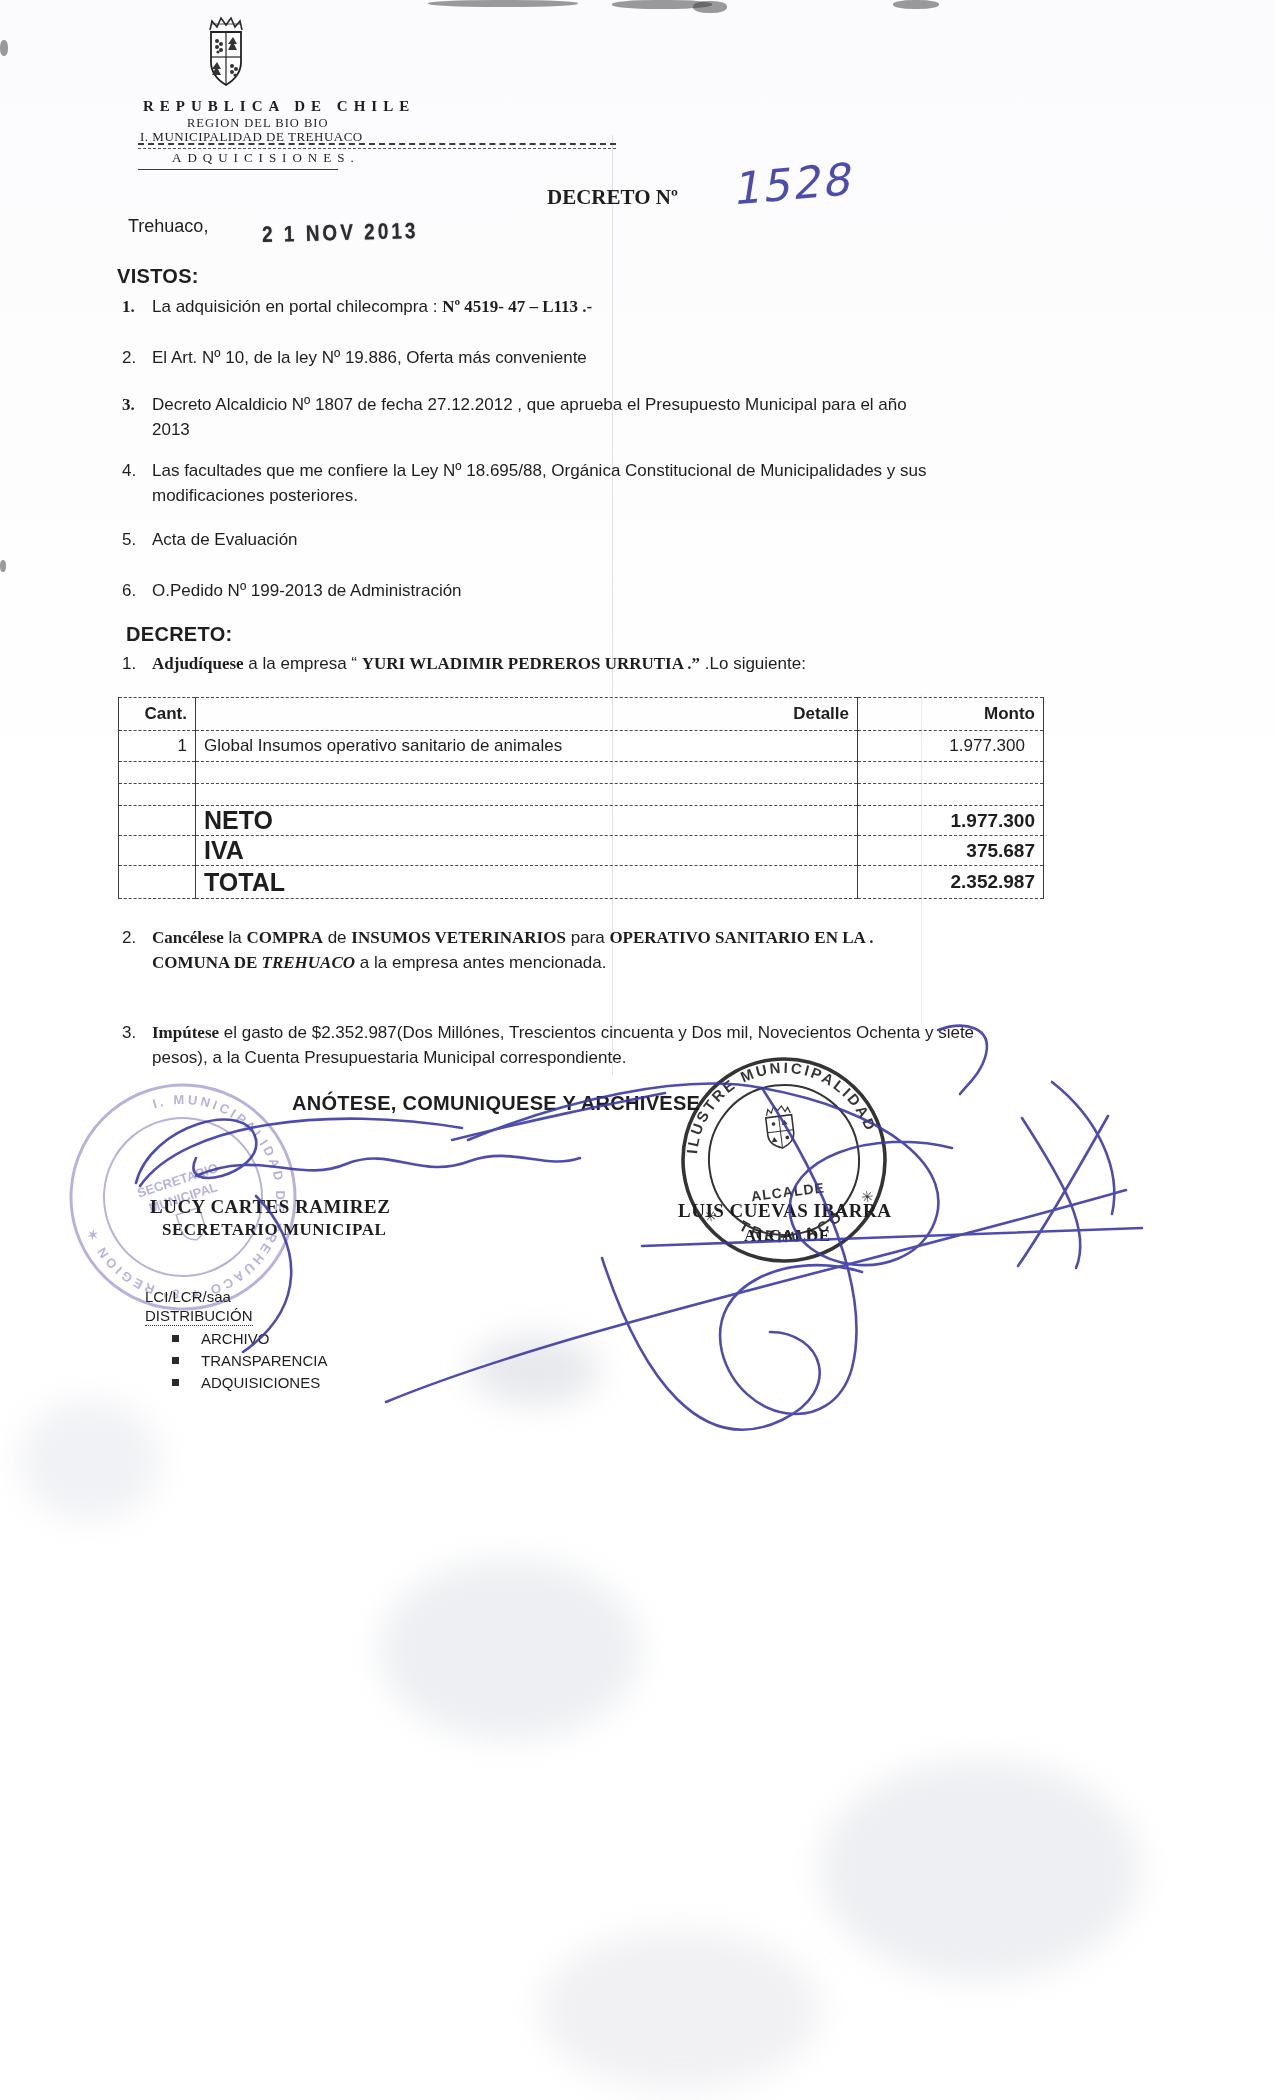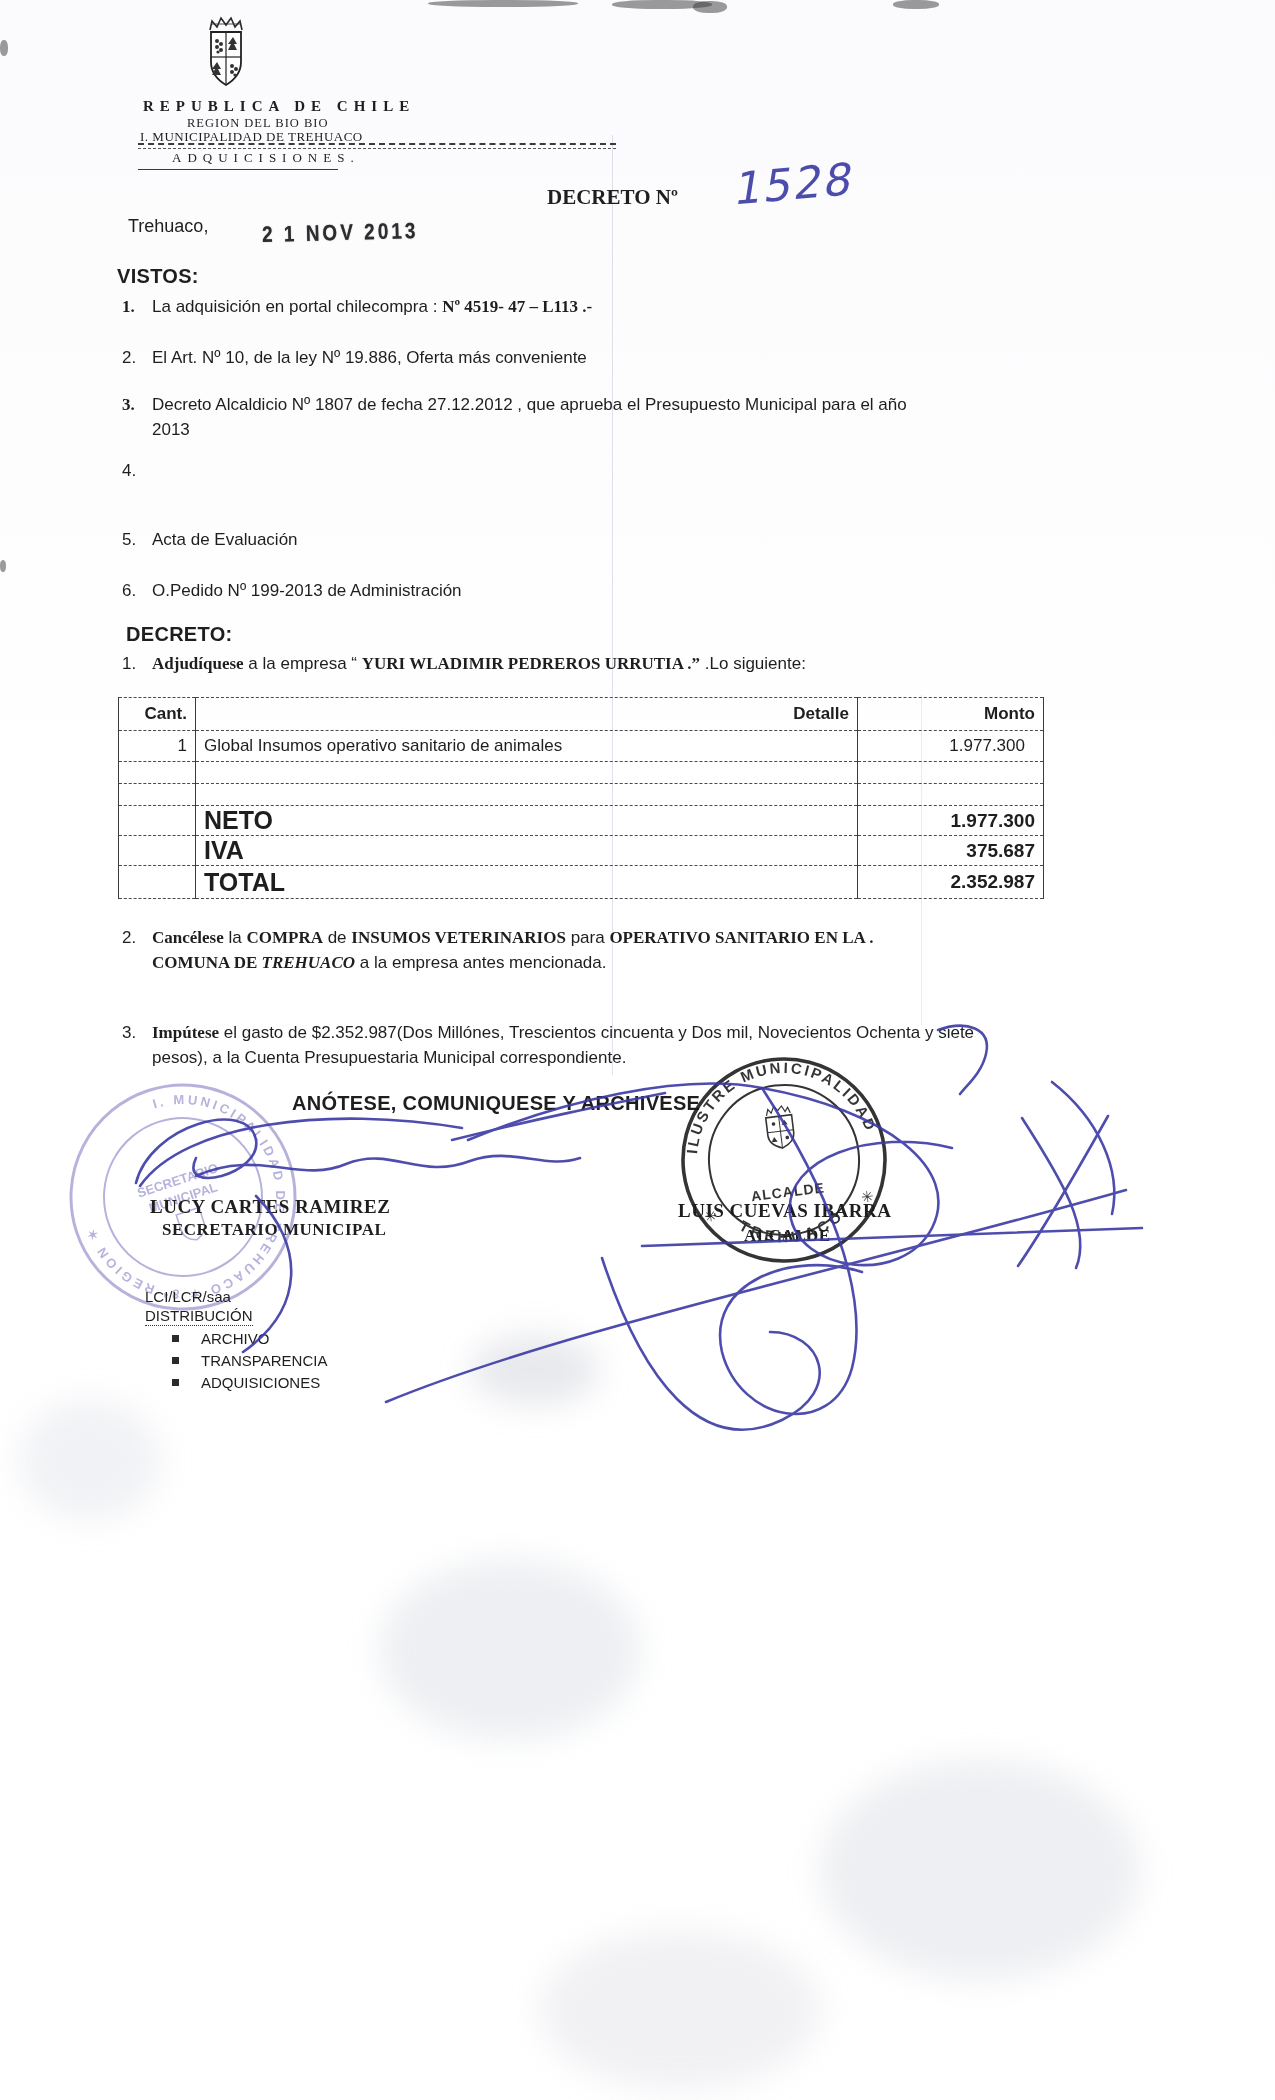--- a/index.html
+++ b/index.html
@@ -92,21 +92,21 @@
   <div class="abs doc-text item" style="left:122px;top:294px;width:720px;">
     <span class="num b">1.</span><span>La adquisición en portal chilecompra : </span><span class="b">Nº 4519-  47 – L113 .-</span>
   </div>
   <div class="abs doc-text item" style="left:122px;top:345px;width:720px;">
     <span class="num">2.</span><span>El Art. Nº 10, de la ley Nº 19.886,  Oferta más conveniente</span>
   </div>
   <div class="abs doc-text item" style="left:122px;top:392px;width:775px;">
     <span class="num b">3.</span><span>Decreto Alcaldicio Nº  1807  de fecha  27.12.2012 , que aprueba el Presupuesto Municipal para el año 2013</span>
   </div>
   <div class="abs doc-text item" style="left:122px;top:458px;width:800px;">
-    <span class="num">4.</span>
+    <span class="num">4.</span><span>Las facultades que me confiere la Ley Nº 18.695/88, Orgánica Constitucional de Municipalidades y sus modificaciones posteriores.</span>
   </div>
   <div class="abs doc-text item" style="left:122px;top:527px;width:600px;">
     <span class="num">5.</span><span>Acta de Evaluación</span>
   </div>
   <div class="abs doc-text item" style="left:122px;top:578px;width:600px;">
     <span class="num">6.</span><span>O.Pedido Nº 199-2013 de Administración</span>
   </div>
 
   <div class="abs heading" style="left:126px;top:623px;">DECRETO:</div>
 

